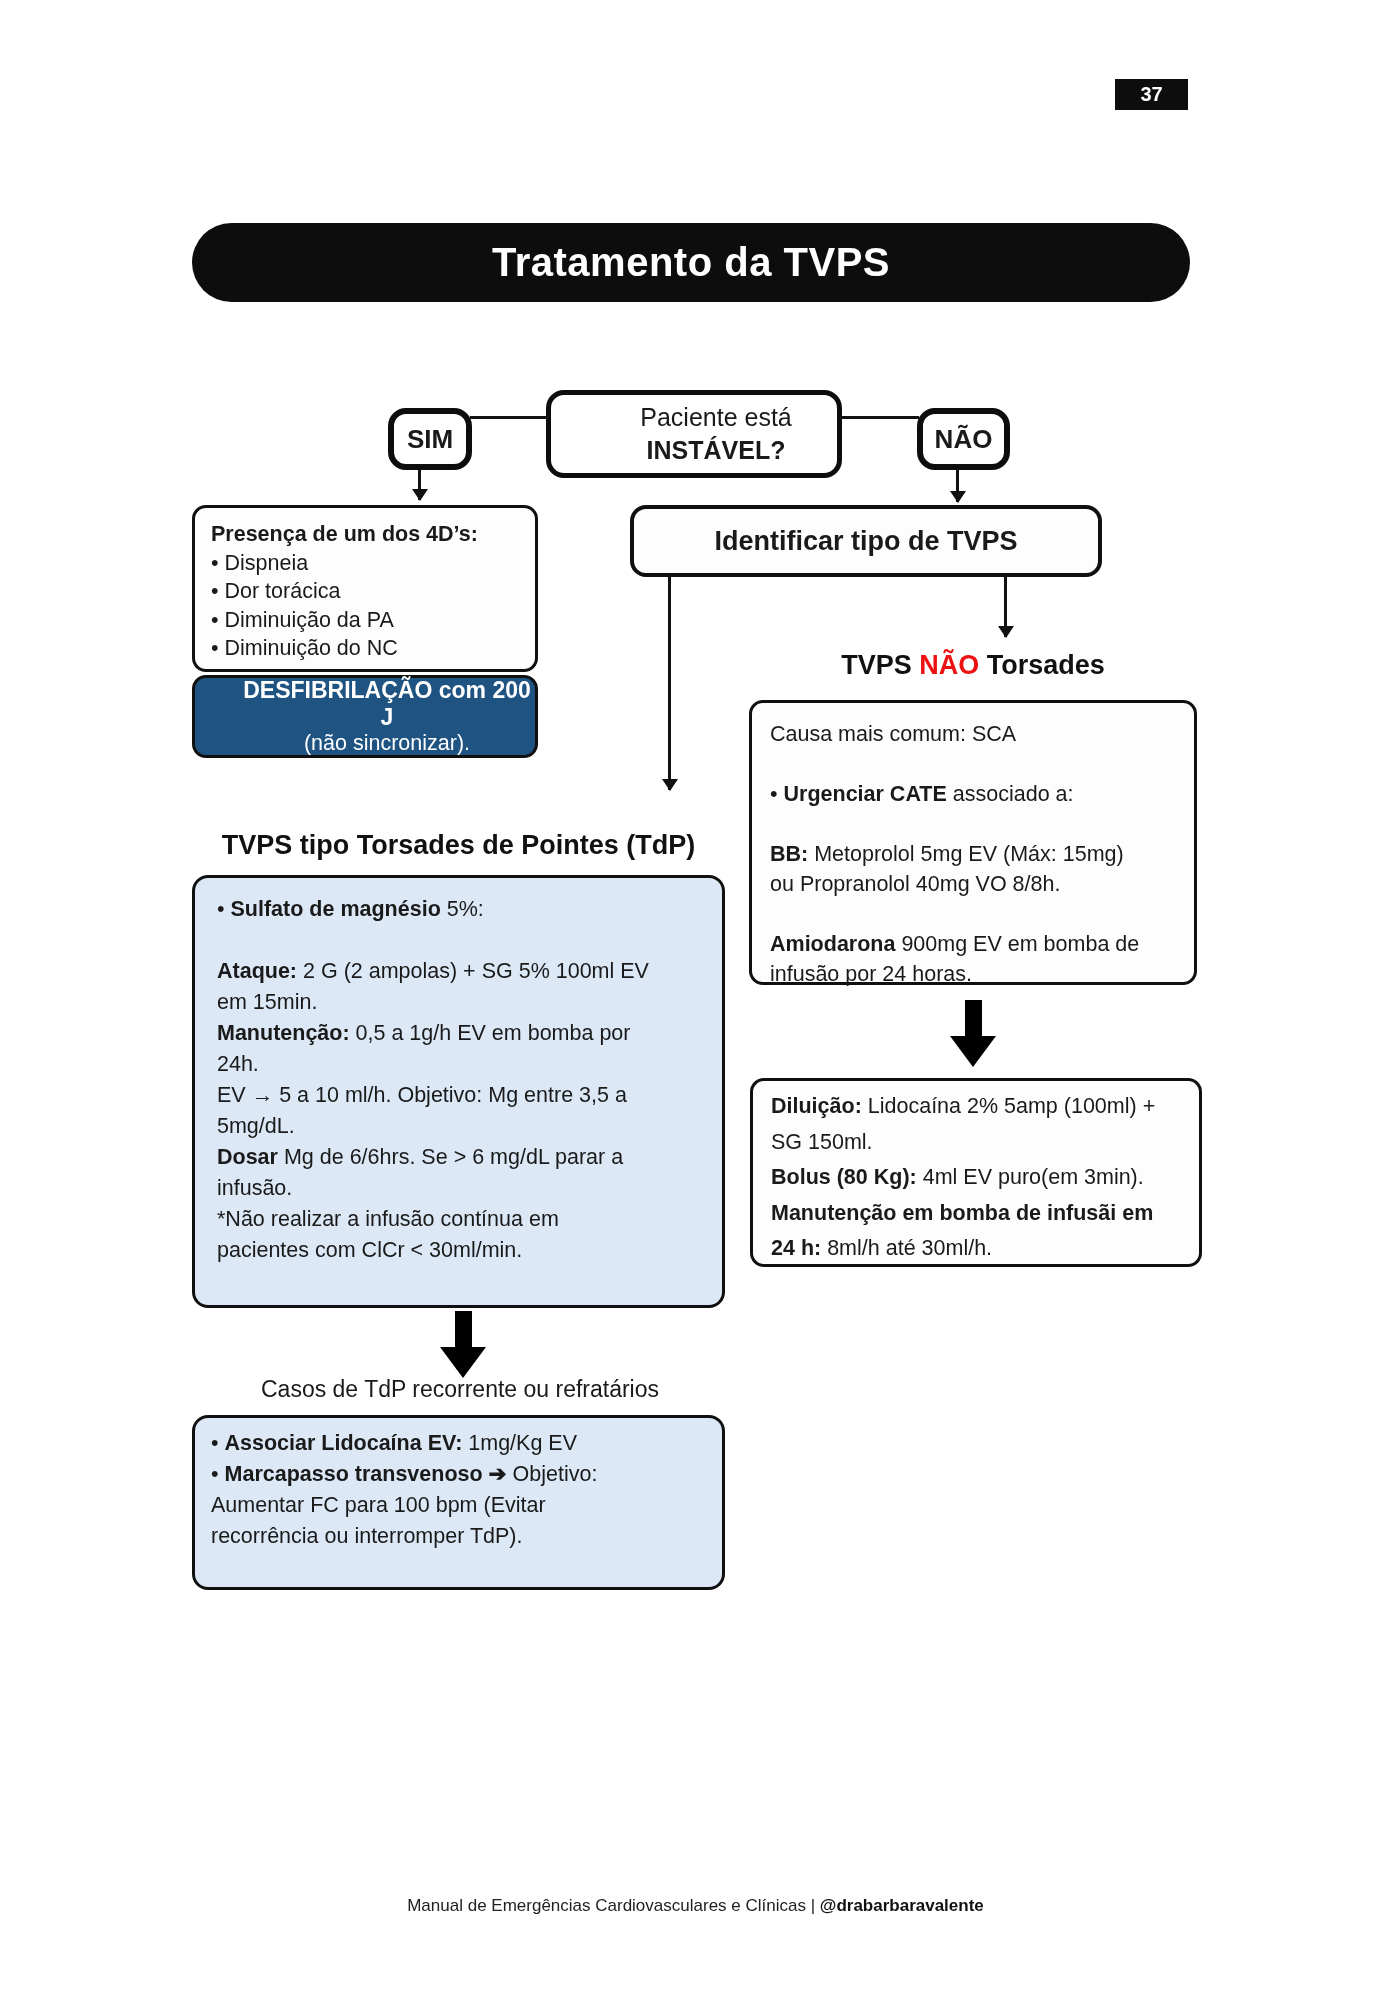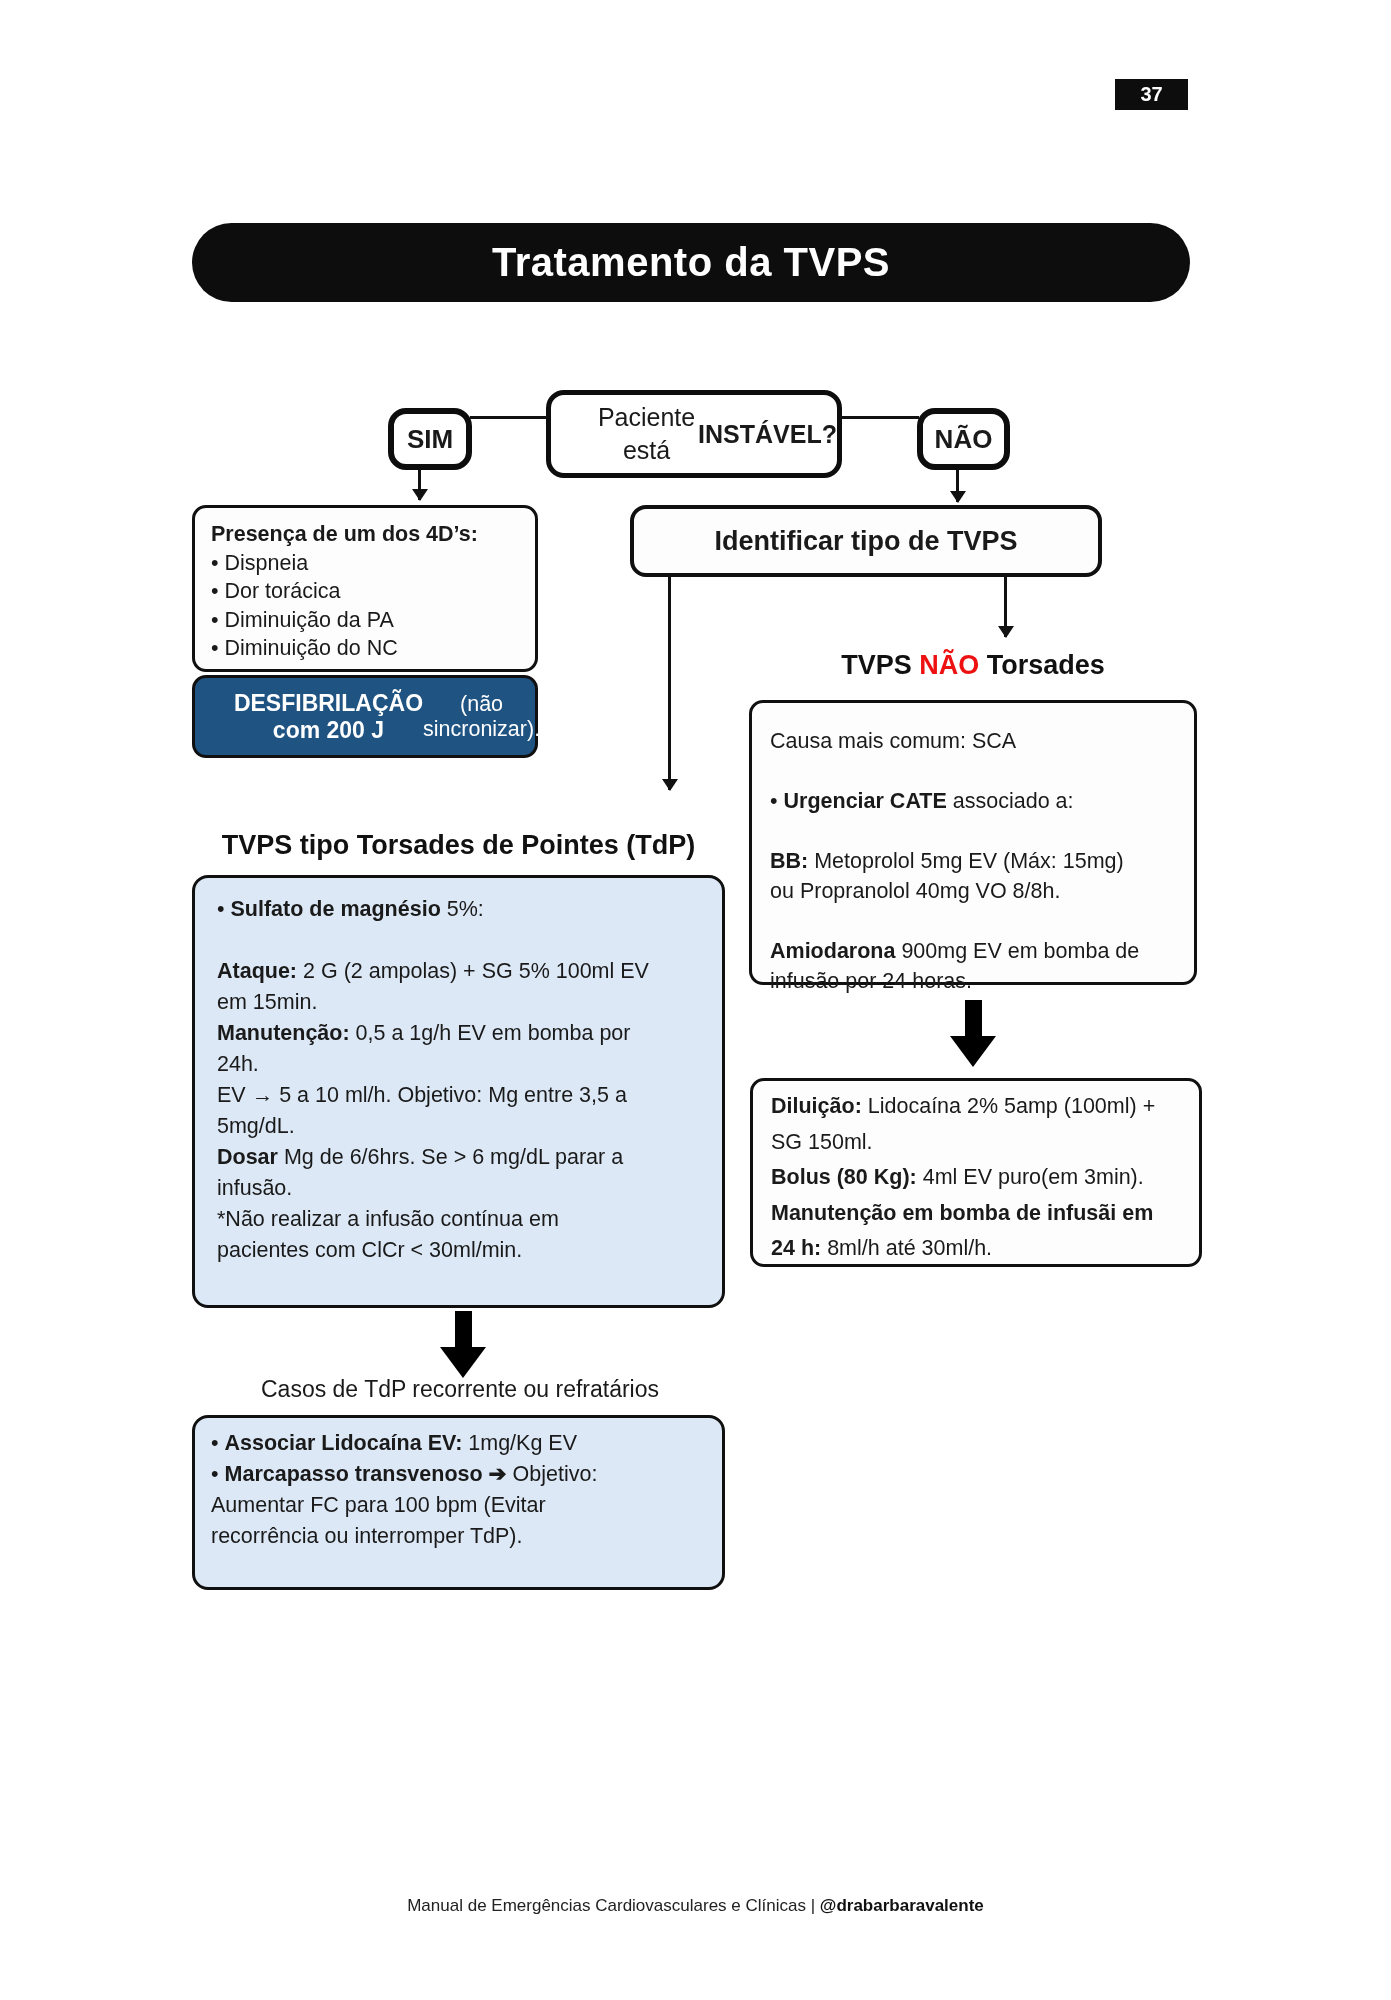--- a/index.html
+++ b/index.html
@@ -2,21 +2,21 @@
 <html><head>
 <meta charset="utf-8">
 <style>
   html,body{margin:0;padding:0;background:#ffffff;}
   #canvas{
     position:relative;width:1391px;height:2000px;background:#ffffff;
     font-family:"Liberation Sans", sans-serif;color:#1a1a1a;overflow:hidden;
   }
   .abs{position:absolute;}
   .center-flex{display:flex;align-items:center;justify-content:center;}
-  .col-flex{display:flex;flex-direction:row;align-items:center;justify-content:center;padding-left:44px;}
+  .col-flex{display:flex;flex-direction:column;justify-content:center;padding-left:44px;}
 
   .badge{background:#0d0d0d;color:#fff;font-weight:bold;font-size:20px;}
   .title-pill{background:#0d0d0d;color:#fff;font-weight:bold;font-size:40px;
     border-radius:40px;letter-spacing:.5px;}
 
   .node{background:#fff;border:5px solid #0d0d0d;border-radius:18px;box-sizing:border-box;}
   .node.small{font-weight:bold;font-size:26px;border-width:6px;}
   .question{font-size:25px;line-height:33px;text-align:center;}
   .question .q2{font-weight:bold;}
 
@@ -93,21 +93,21 @@
   </div>
 
   <div class="abs varrow" style="left:668px;top:577px;height:213px;"></div>
 
   <div class="abs varrow" style="left:1004px;top:577px;height:60px;"></div>
 
   <div class="abs heading" style="left:749px;top:650px;width:448px;">
       <div class="tl"><span>TVPS </span><span style="font-weight: bold; color: rgb(238, 17, 17);">NÃO</span><span> Torsades</span></div>
     </div>
 
-  <div class="abs box lh30" style="left:749px;top:700px;width:448px;height:285px;padding:23px 18px;">
+  <div class="abs box lh30" style="left:749px;top:700px;width:448px;height:285px;padding:16px 18px;">
       <div class="tl"><span>Causa mais comum: SCA</span></div>
       <div class="tl">&nbsp;</div>
       <div class="tl"><span>• </span><span style="font-weight: bold;">Urgenciar CATE</span><span> associado a:</span></div>
       <div class="tl">&nbsp;</div>
       <div class="tl"><span style="font-weight: bold;">BB:</span><span> Metoprolol 5mg EV (Máx: 15mg)</span></div>
       <div class="tl"><span>ou Propranolol 40mg VO 8/8h.</span></div>
       <div class="tl">&nbsp;</div>
       <div class="tl"><span style="font-weight: bold;">Amiodarona</span><span> 900mg EV em bomba de</span></div>
       <div class="tl"><span>infusão por 24 horas.</span></div>
     </div>

